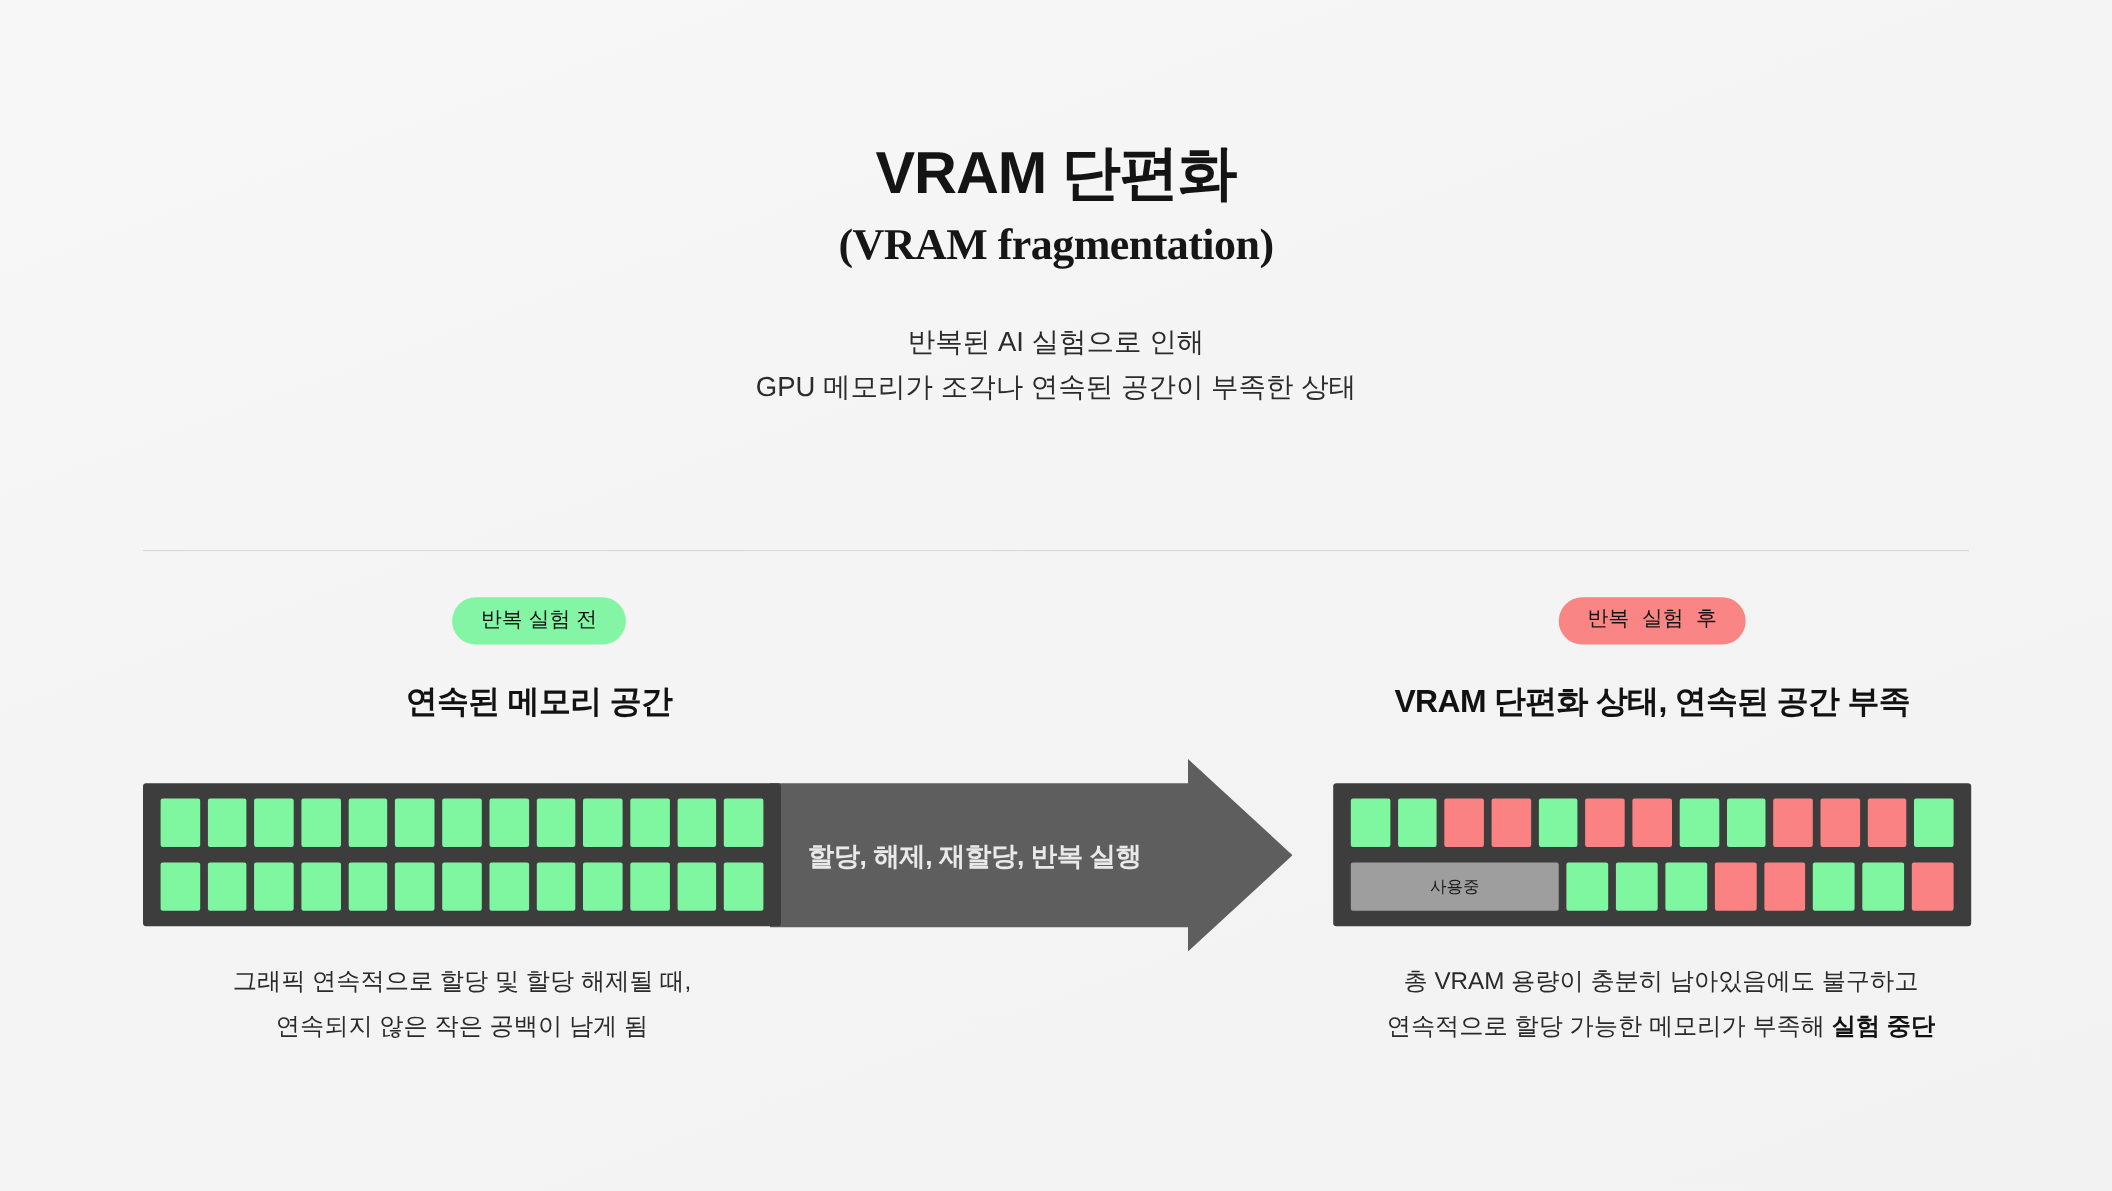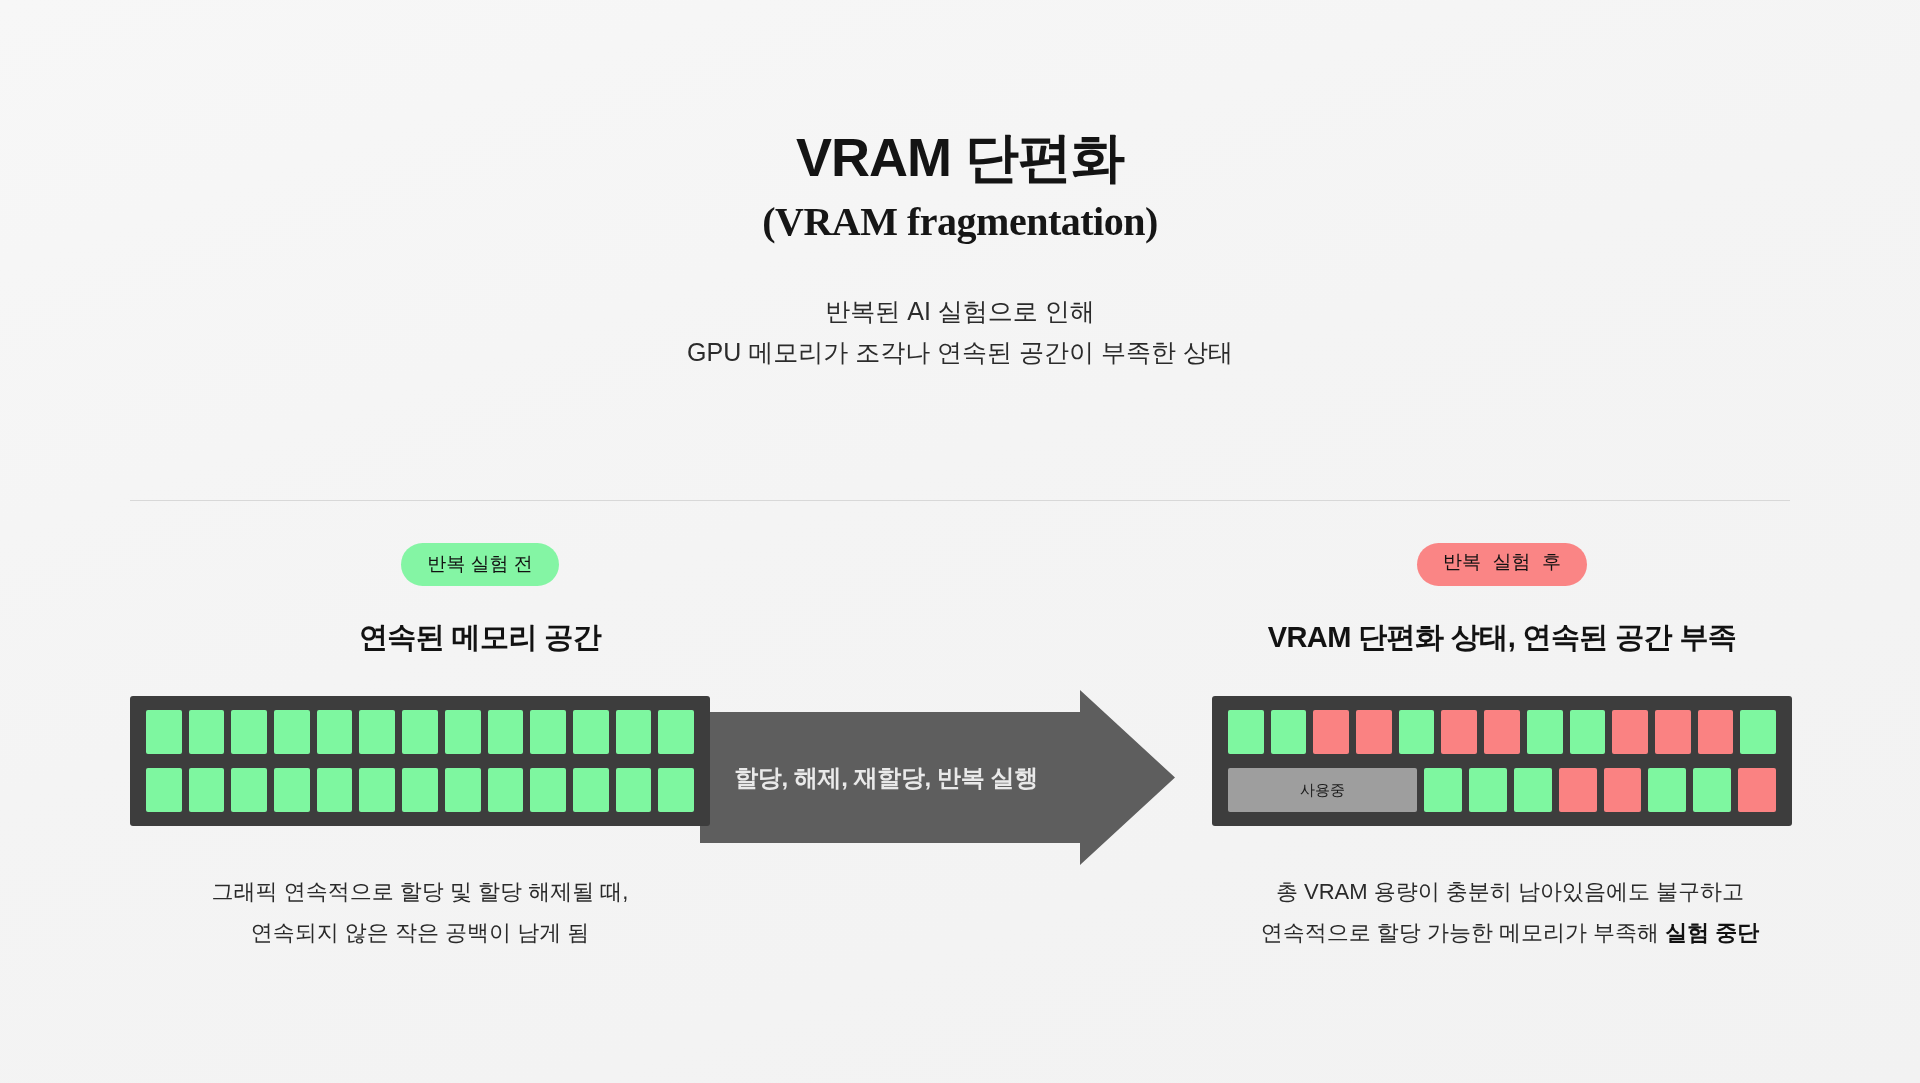--- a/index.html
+++ b/index.html
@@ -67,21 +67,21 @@
     top: 543px;
     left: 0;
     right: 0;
     height: 460px;
   }
   .col {
     position: absolute;
     top: 0;
     text-align: center;
   }
-  .col-left  { left: 130px;  width: 700px; }
+  .col-left  { left: 140px;  width: 700px; }
   .col-right { left: 1212px; width: 580px; }
 
   .badge {
     display: inline-block;
     padding: 11px 26px 13px;
     border-radius: 999px;
     font-size: 19px;
     font-weight: 500;
     color: #111;
     line-height: 1;
@@ -94,21 +94,21 @@
     font-size: 29px;
     font-weight: bold;
     letter-spacing: -0.6px;
     color: #121212;
     white-space: nowrap;
   }
 
   
   .mem-wrap {
     position: absolute;
-    top: 696px;
+    top: 712px;
     height: 106px;
     border-radius: 18px;
   }
   .mem-left  { left: 130px;  width: 580px; }
   .mem-right { left: 1212px; width: 580px; }
 
   .mem-panel {
     background: #3d3d3d;
     border-radius: 3px;
     padding: 14px 16px;

